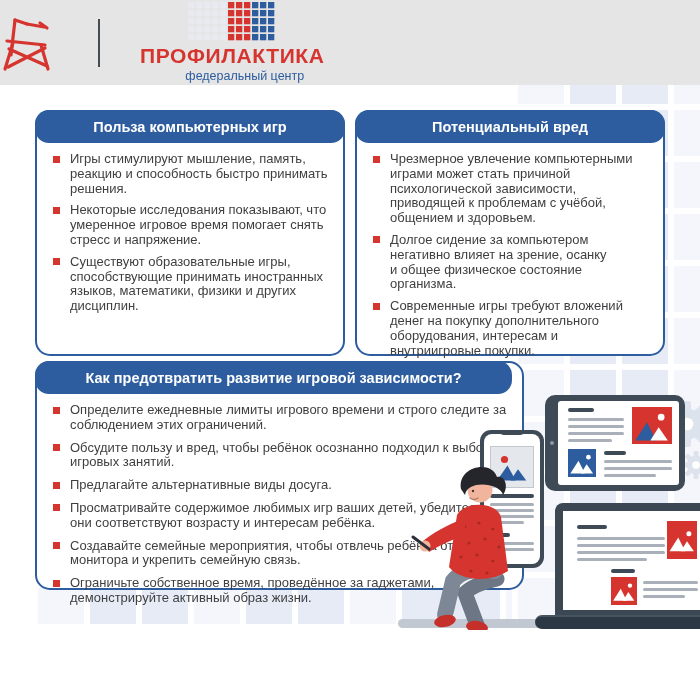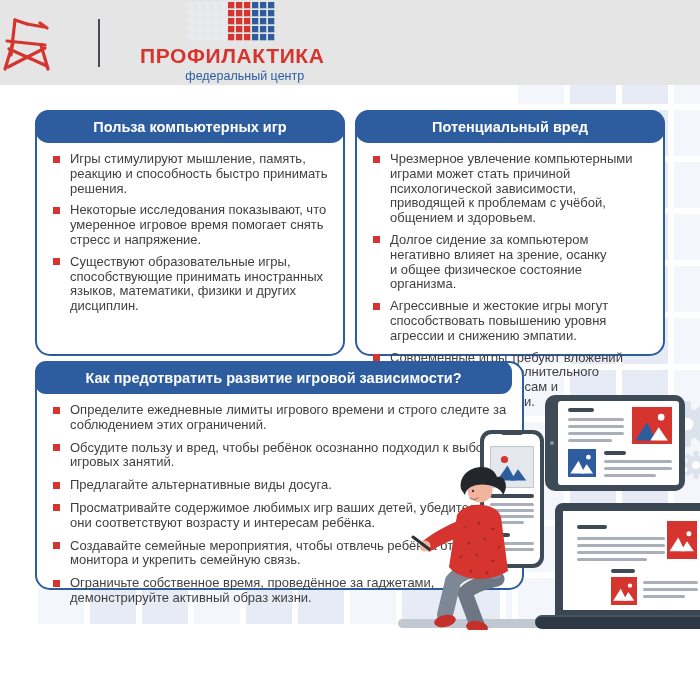--- a/index.html
+++ b/index.html
@@ -32,21 +32,21 @@
   
   .card{position:absolute;background:#fff;border:2px solid #2d5d9f;border-radius:15px;box-sizing:border-box;z-index:2;}
   .card-header{background:#2d5d9f;border-radius:14px;height:33px;margin:-2px -2px 8px -2px;
                display:flex;align-items:center;justify-content:center;color:#fff;font-weight:bold;font-size:14.5px;}
   .card ul{list-style:none;margin:9px 0 0;padding:0 12px 0 16px;}
   .card li{position:relative;padding-left:17px;font-size:13px;line-height:14.8px;color:#3f3f41;margin-bottom:7px;}
   .card li::before{content:"";position:absolute;left:0;top:3.5px;width:7px;height:7px;background:#d6352f;}
   .card-benefits{left:35px;top:25px;width:310px;height:246px;}
   .card-harm{left:355px;top:25px;width:310px;height:246px;}
   .card-prevent{left:35px;top:276px;width:489px;height:229px;}
-  .card-prevent .card-header{margin-right:10px;border-radius:11px;}
+  .card-prevent .card-header{margin-right:10px;}
   .card-prevent li{margin-bottom:8px;}
 
   
   .gear{position:absolute;z-index:1;}
   .tablet{position:absolute;left:545px;top:310px;width:140px;height:96px;background:#3e4b57;border-radius:10px;z-index:1;}
   .tab-cam{position:absolute;left:5px;top:46px;width:4px;height:4px;border-radius:50%;background:#8d98a3;}
   .tab-screen{position:absolute;left:13px;top:6px;right:6px;bottom:6px;background:#fff;border-radius:3px;}
   .bar{position:absolute;border-radius:2px;background:#a9b0b9;height:3px;}
   .bar.dark{background:#3e4b57;height:4px;}
   .ph{position:absolute;}
@@ -161,21 +161,20 @@
         <li>Некоторые исследования показывают, что умеренное игровое время помогает снять стресс и напряжение.</li>
         <li>Существуют образовательные игры, способствующие принимать иностранных языков, математики, физики и других дисциплин.</li>
       </ul>
     </section>
 
     <section class="card card-harm">
       <div class="card-header">Потенциальный вред</div>
       <ul>
         <li>Чрезмерное увлечение компьютерными играми может стать причиной психологической зависимости, приводящей к проблемам с&nbsp;учёбой, общением и здоровьем.</li>
         <li>Долгое сидение за компьютером негативно влияет на зрение, осанку и&nbsp;общее физическое состояние организма.</li>
-        <li>Агрессивные и жестокие игры могут способствовать повышению уровня агрессии и&nbsp;снижению эмпатии.</li>
         <li>Современные игры требуют вложений денег на покупку дополнительного оборудования, интересам и внутриигровые покупки.</li>
       </ul>
     </section>
 
     <section class="card card-prevent">
       <div class="card-header">Как предотвратить развитие игровой зависимости?</div>
       <ul>
         <li>Определите ежедневные лимиты игрового времени и строго следите за соблюдением этих ограничений.</li>
         <li>Обсудите пользу и вред, чтобы ребёнок осознанно подходил к выбору игровых занятий.</li>
         <li>Предлагайте альтернативные виды досуга.</li>

